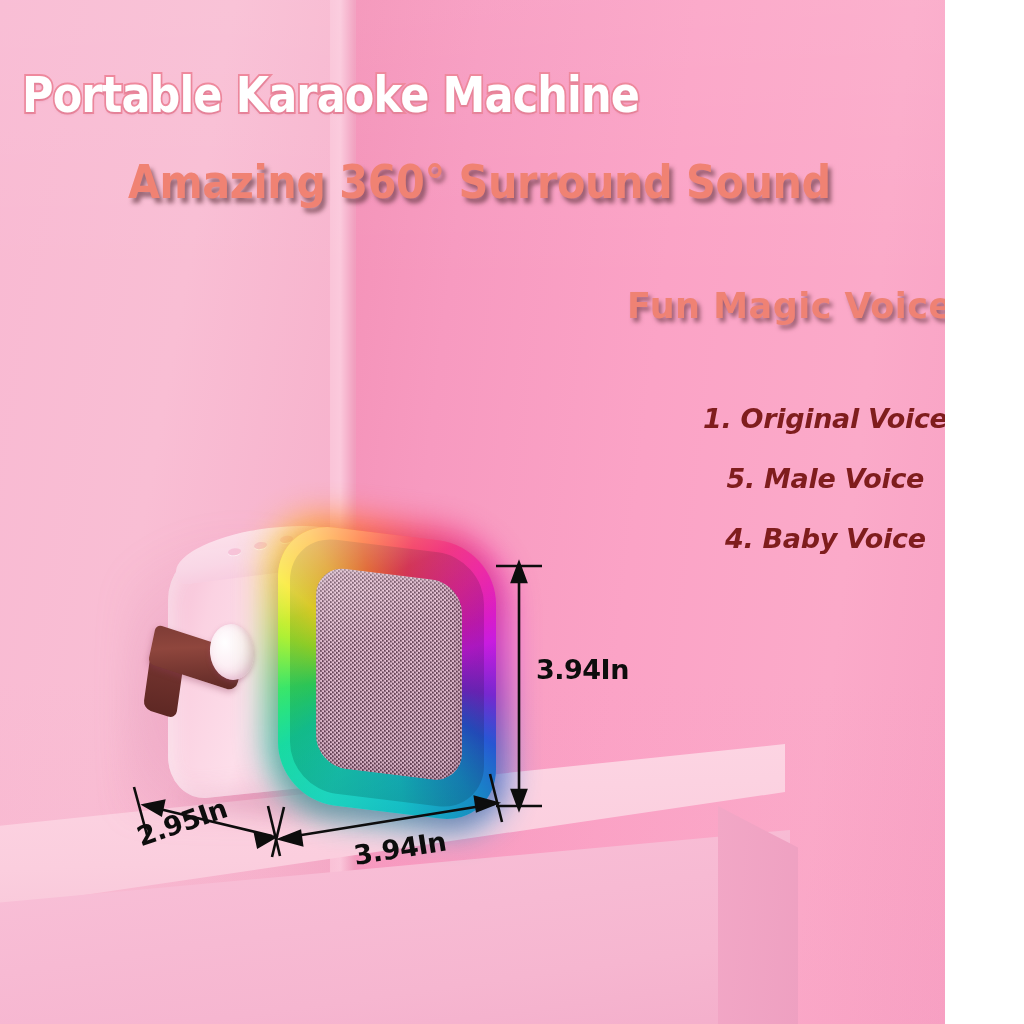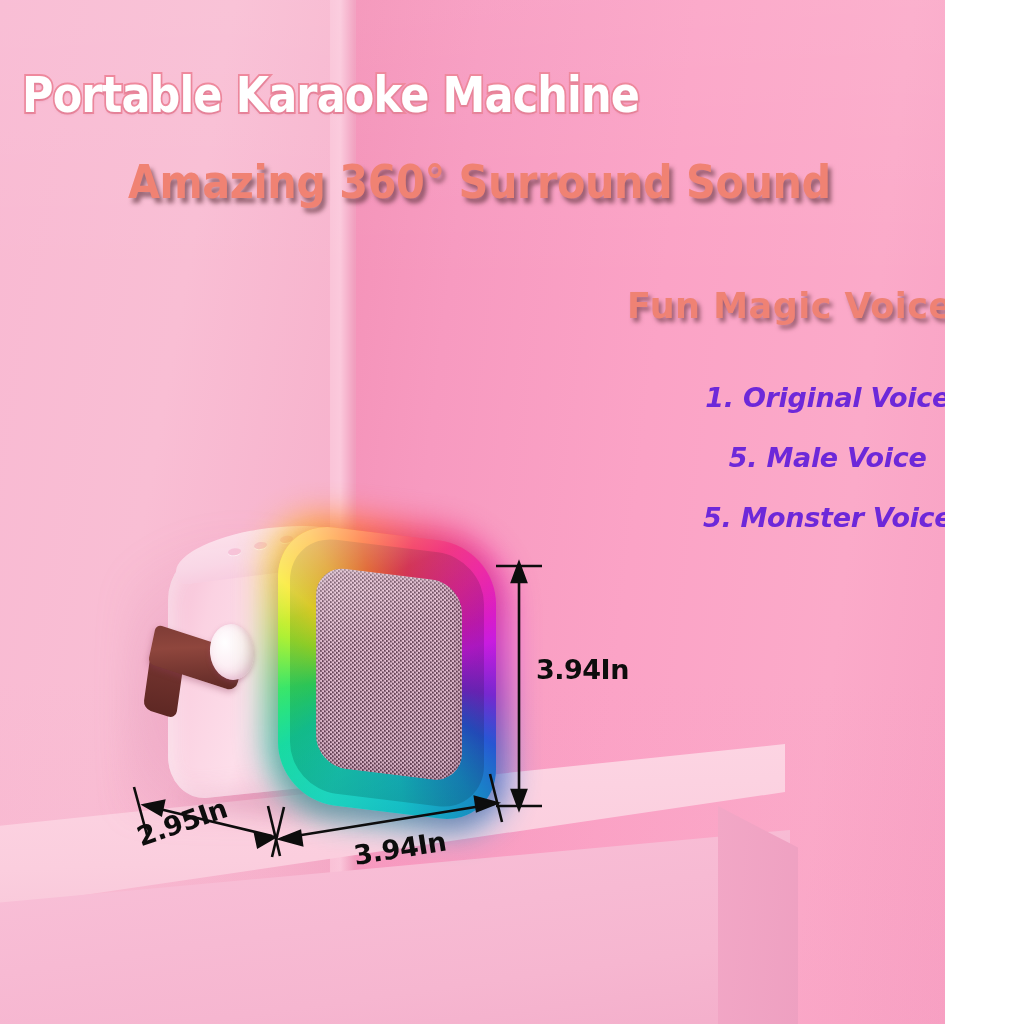--- a/index.html
+++ b/index.html
@@ -266,24 +266,25 @@
   .voice-list {
     position: absolute;
     left: 703px; top: 382px;
     list-style: none;
   }
   .voice-list li {
     font-size: 27px;
     font-weight: 700;
     font-style: italic;
     font-family: "DejaVu Sans", sans-serif;
-    color: #6d28d9;
+    color: #7f1d1d;
     white-space: nowrap;
     margin-bottom: 29px;
     letter-spacing: -0.3px;
+    margin-top: 21px;
   }
 
   
   .dims { position: absolute; inset: 0; pointer-events: none; }
   .dim-label {
     position: absolute;
     font-size: 27px;
     font-weight: 700;
     font-family: "DejaVu Sans", sans-serif;
     color: #0d0d0d;
@@ -367,21 +368,21 @@
 
   <div class="title">Portable Karaoke Machine</div>
 
   <div class="subtitle">Amazing 360° Surround Sound</div>
 
   <div class="magic-title">Fun Magic Voice</div>
 
   <ul class="voice-list">
     <li>1. Original Voice</li>
     <li>5. Male Voice</li>
-    <li>5. Monster Voice</li>
+    <li>4. Baby Voice</li>
   </ul>
 
   <div class="dim-label lbl-height">3.94In</div>
 
   <div class="dim-label lbl-width">3.94In</div>
 
   <div class="dim-label lbl-depth">2.95In</div>
 
 </div>
 

